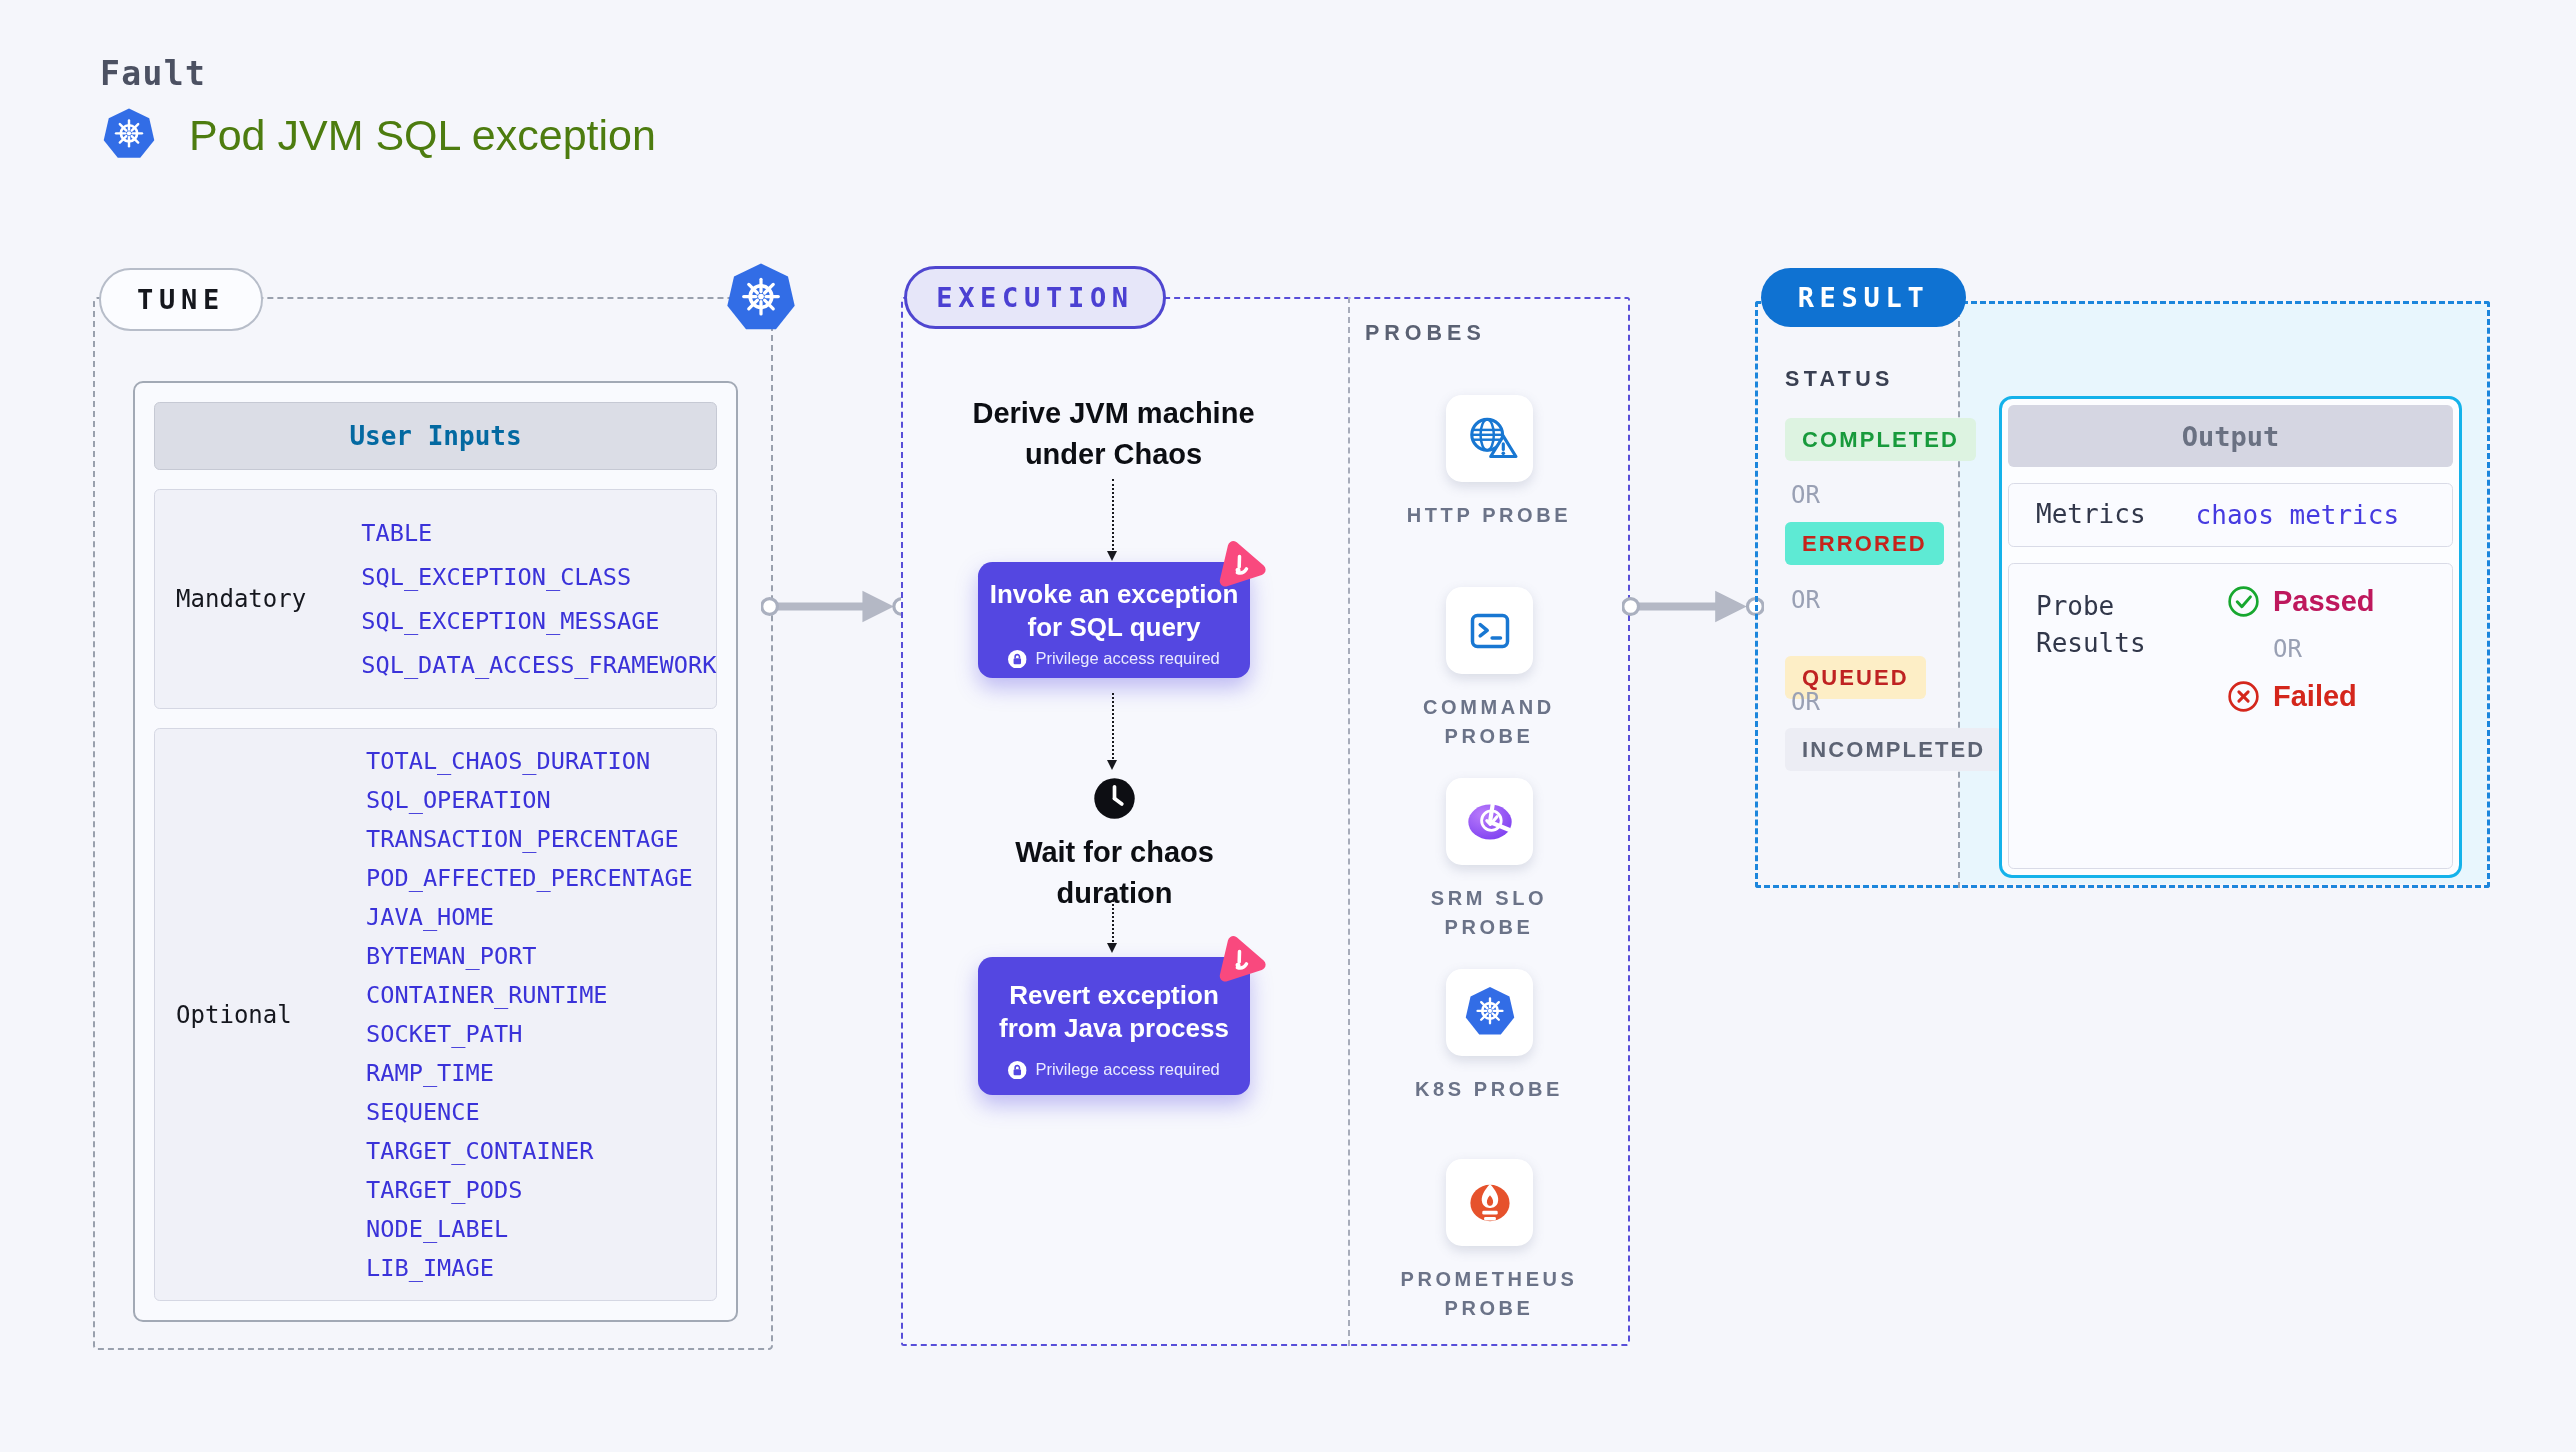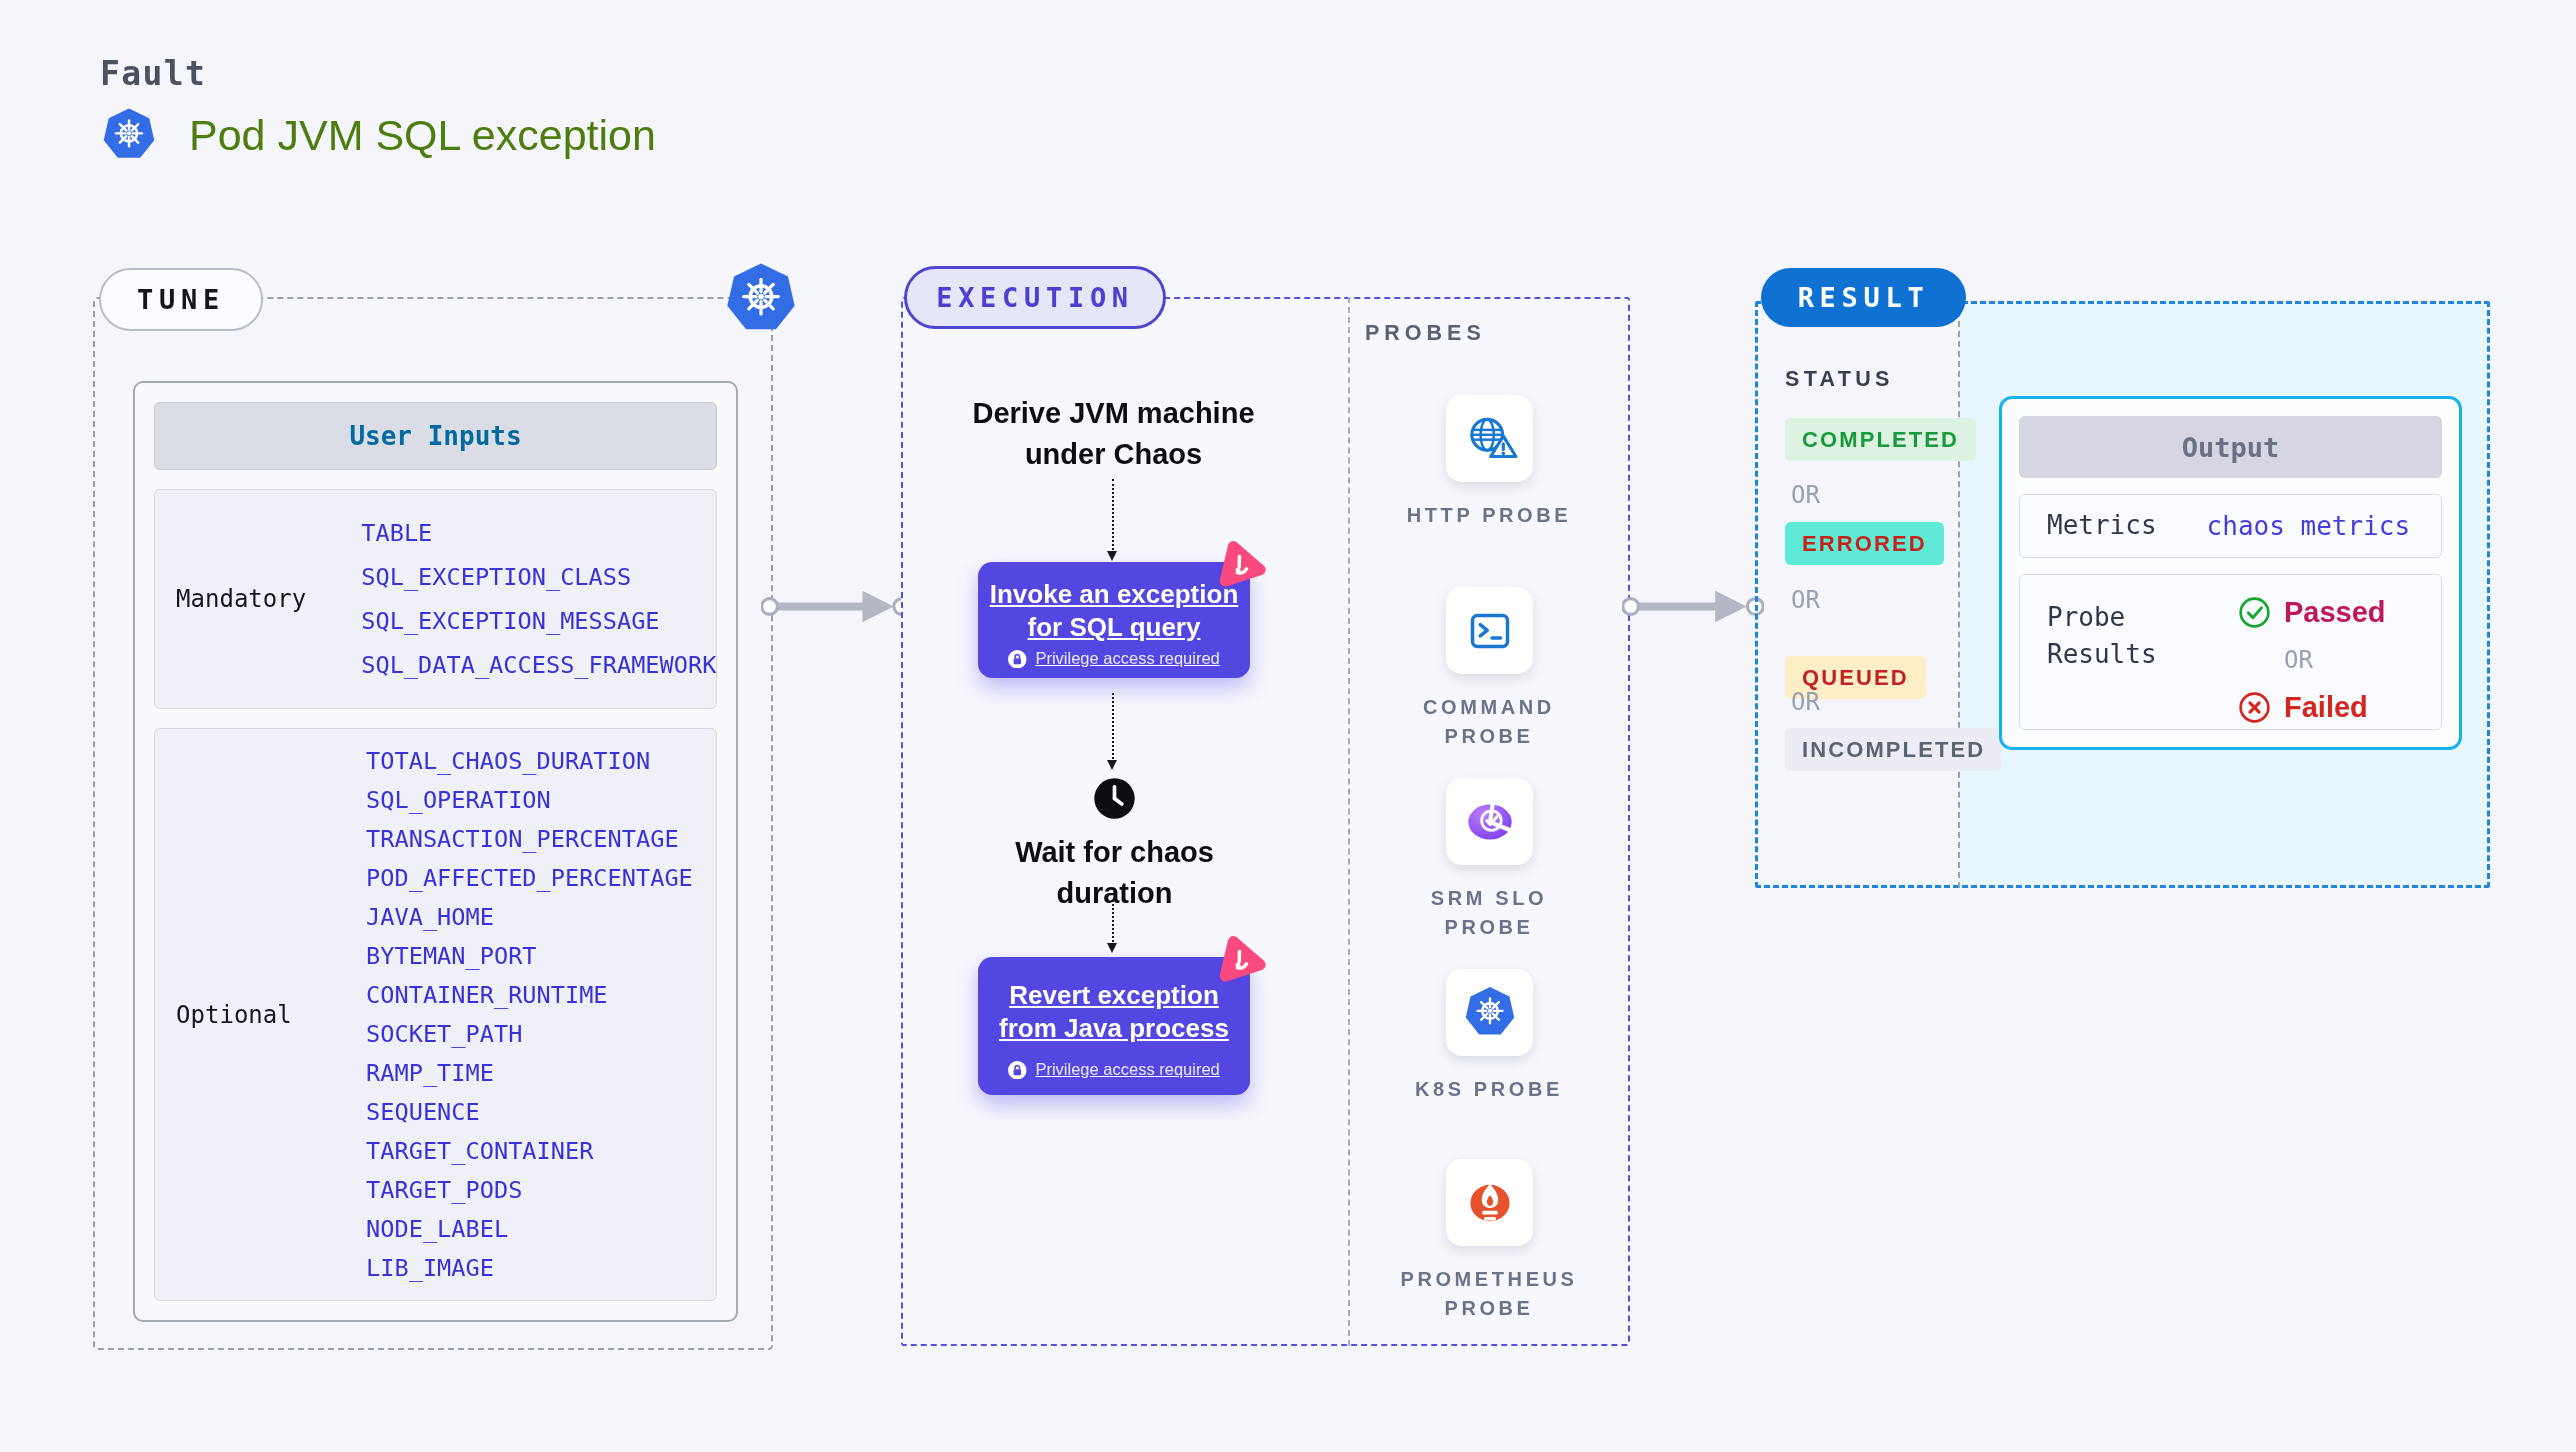--- a/index.html
+++ b/index.html
@@ -43,21 +43,21 @@
   
   .exec-box{left:901px;top:297px;width:729px;height:1049px;border:2.9px dashed #584ed9;border-radius:2.9px;
             background:#f7f8fd;box-sizing:border-box;}
   .exec-lavender{left:901px;top:297px;width:447px;height:1049px;background:#e6e6f9;}
   .exec-divider{left:1348px;top:297px;height:1049px;width:0;border-left:2.1px dashed #a7acba;}
   .step-text{font-size:29px;line-height:41px;font-weight:bold;color:#0c0e13;text-align:center;}
   .varrow{width:0;border-left:2.9px dotted #17181d;}
   .varrow::after{content:"";position:absolute;bottom:-11.5px;left:-7.2px;
                  border:5.7px solid transparent;border-top:10px solid #17181d;}
   .chaos-card{width:272px;background:#5447e1;border-radius:14.3px;box-sizing:border-box;
-              box-shadow:0 10px 21.5px rgba(84,71,225,.35);color:#fff;text-align:center;text-decoration:underline;}
+              box-shadow:0 10px 21.5px rgba(84,71,225,.35);color:#fff;text-align:center;}
   .chaos-card .ct{font-size:26px;line-height:33px;font-weight:bold;}
   .priv{display:flex;align-items:center;justify-content:center;gap:8.6px;color:#e9eaff;font-size:16.5px;}
 
   
   .probes-label{left:1365px;top:321px;font-size:21.5px;font-weight:bold;letter-spacing:5px;color:#5a6173;}
   .probe-card{left:1446px;width:87px;height:87px;background:#ffffff;border-radius:15.8px;
               box-shadow:0 4.3px 11.5px rgba(100,110,140,.20);display:flex;align-items:center;justify-content:center;}
   .probe-name{left:1396px;width:186px;text-align:center;font-size:20px;font-weight:bold;
               letter-spacing:3.6px;color:#6b7388;line-height:29px;}
 
@@ -69,22 +69,22 @@
   .status-title{left:1785px;top:367px;font-size:21.5px;font-weight:bold;letter-spacing:4.3px;color:#393f51;}
   .badge{left:1785px;display:inline-block;padding:8.6px 17px;border-radius:5.7px;
          font-size:22px;font-weight:bold;letter-spacing:2.1px;}
   .b-completed{background:#ddf3e1;color:#189a3c;}
   .b-errored{background:#5eead4;color:#c5241c;}
   .b-queued{background:#fdeec6;color:#bf2222;}
   .b-incompleted{background:#ecedf4;color:#5c6373;}
   .or{color:#99a0b4;font-size:24px;font-family:"DejaVu Sans Mono",monospace;}
   .or-status{left:1791px;}
 
-  .output-box{left:1999px;top:396px;width:463px;height:354px;background:#fcfdff;border:3.6px solid #14b2ea;
-              border-radius:13px;box-sizing:border-box;padding:17px;display:flex;flex-direction:column;gap:15.8px;}
+  .output-box{left:1999px;top:396px;width:463px;height:482px;background:#fcfdff;border:3.6px solid #14b2ea;
+              border-radius:13px;box-sizing:border-box;padding:6px;display:flex;flex-direction:column;gap:15.8px;}
   .out-head{height:62px;background:#d5d6e2;border-radius:5.7px;display:flex;align-items:center;justify-content:center;
             font-family:"DejaVu Sans Mono",monospace;font-size:27px;font-weight:bold;color:#6a7182;}
   .out-row{border:1.4px solid #d9dbe7;border-radius:5.7px;background:#fafbff;box-sizing:border-box;display:flex;}
   .out-metrics{height:64px;align-items:center;}
   .out-probe{flex:1;}
   .out-label{font-family:"DejaVu Sans Mono",monospace;font-size:26px;color:#31374a;padding-left:27px;line-height:37px;}
   .metrics-val{font-family:"DejaVu Sans Mono",monospace;font-size:26px;color:#463be0;margin-left:50px;}
   .probe-left{width:165px;padding-top:24px;}
   .probe-right{margin-left:26px;padding-top:21.5px;}
   .pr-line{display:flex;align-items:center;gap:13px;}

